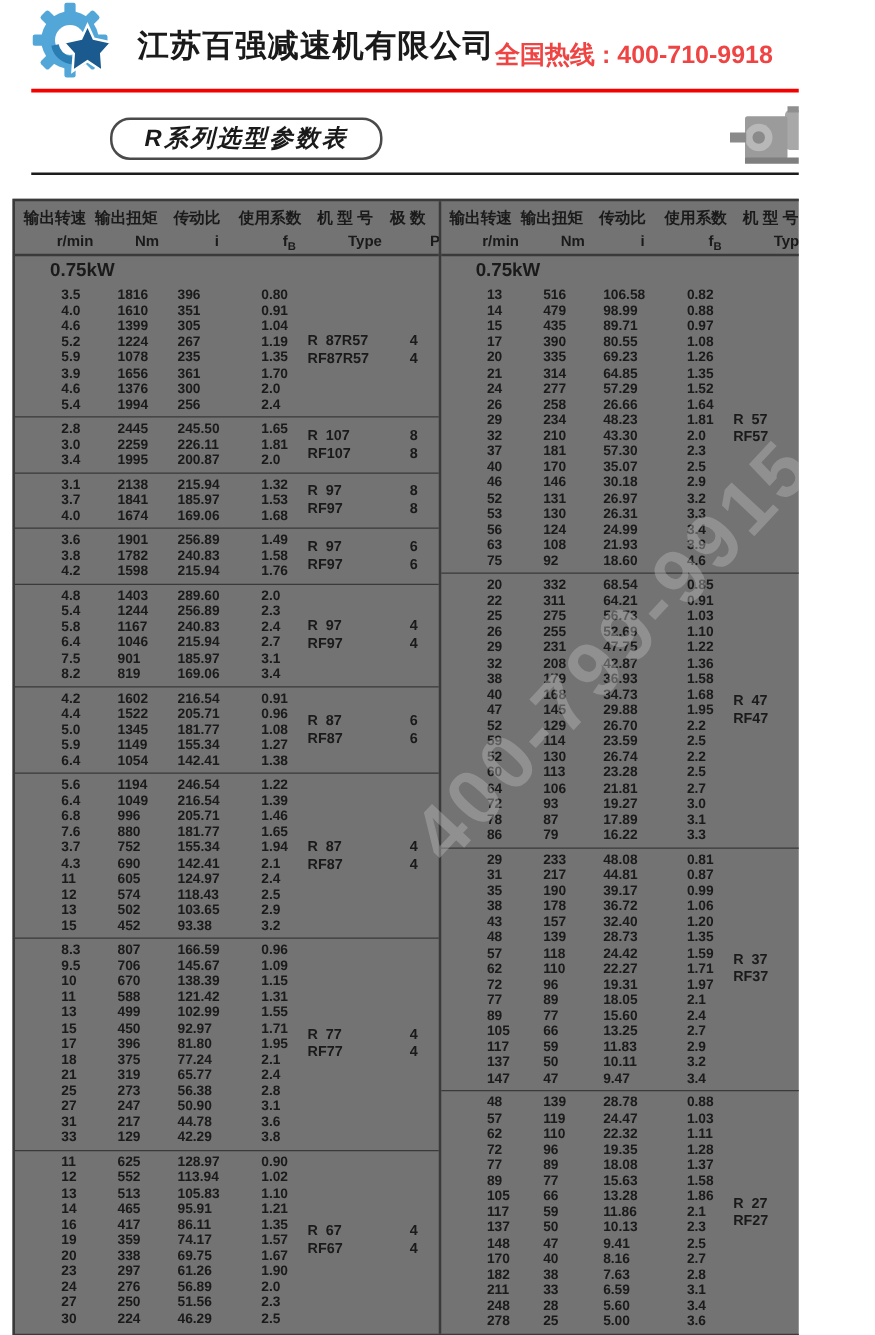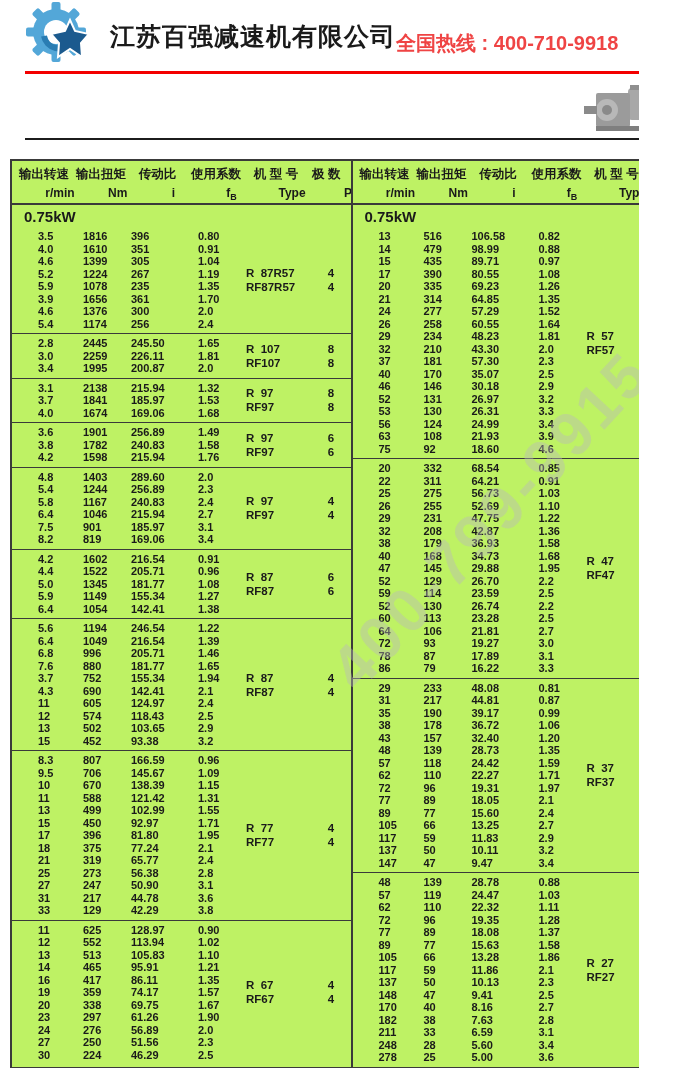--- a/index.html
+++ b/index.html
@@ -13,34 +13,34 @@
   .hotline{margin-left:auto;color:#ef4444;font-size:20px;font-weight:700;white-space:nowrap;margin-top:14px;}
   .red-rule{position:absolute;top:71px;left:25px;width:648px;height:3px;background:#f30000;}
 
   
   .badge{position:absolute;top:94px;left:88px;width:214px;height:30px;border:2px solid #4a4a4a;border-radius:16px;
          display:flex;align-items:center;justify-content:center;font-size:19px;font-weight:700;font-style:italic;letter-spacing:2px;}
   .product{position:absolute;top:80px;left:580px;}
   .dark-rule{position:absolute;top:138px;left:25px;width:650px;height:2px;background:#1c1c1c;}
 
   
-  .tables{position:absolute;top:159px;left:10px;width:681px;display:flex;border:2px solid #3a3a3a;background:#bef264;box-sizing:border-box;}
+  .tables{position:absolute;top:159px;left:10px;width:681px;display:flex;border:2px solid #3a3a3a;background:#737373;box-sizing:border-box;}
   .panel{width:339px;box-sizing:border-box;}
   .panel + .panel{border-left:2px solid #3a3a3a;}
 
   .cols-header{display:grid;grid-template-columns:64px 48px 67px 49px 72px 26px;padding-top:5px;height:37px;
                border-bottom:2px solid #3a3a3a;box-sizing:content-box;}
   .col-head{text-align:center;}
   .col-label{font-size:12.5px;font-weight:700;white-space:nowrap;}
   .col-unit{font-size:12px;font-weight:700;margin-top:3px;padding-left:32px;}
   .col-unit sub{font-size:9px;}
 
-  .section-label{height:22px;display:flex;align-items:center;padding-left:12px;font-size:15px;font-weight:700;text-align:right;}
-
-  .group{position:relative;padding:3px 0;}
+  .section-label{height:22px;display:flex;align-items:center;padding-left:28px;font-size:15px;font-weight:700;text-align:right;}
+
+  .group{position:relative;padding:3px 11px;}
   .group + .group{border-top:1.5px solid #3a3a3a;}
   .rows{width:228px;}
   .row{display:grid;grid-template-columns:64px 48px 67px 49px;height:12.5px;align-items:center;}
   .cell{font-size:11px;font-weight:700;padding-left:7px;white-space:nowrap;line-height:12.5px;}
   .c1{padding-left:26px;}
 
   .typeblock{position:absolute;left:228px;top:50%;transform:translateY(-50%);width:104px;}
   .typeline{display:flex;align-items:center;height:14px;}
   .typename{width:72px;padding-left:6px;font-size:11.5px;font-weight:700;white-space:pre;}
   .pole{width:26px;text-align:center;font-size:11.5px;font-weight:700;}
@@ -75,20 +75,21 @@
       </svg>
     </span>
     <h1 class="company">江苏百强减速机有限公司</h1>
     <div class="hotline">
       <span>全国热线 : </span><span>400-710-9918</span>
     </div>
   </header>
 
   <div class="red-rule"></div>
 
+  <div class="badge">R系列选型参数表</div>
 
   <span class="product">
     <svg width="90" height="56" viewBox="0 0 90 56" xmlns="http://www.w3.org/2000/svg">
       <rect x="48" y="8" width="34" height="32" rx="4" fill="#a8a8a8"></rect>
       <rect x="50" y="5" width="30" height="5" fill="#8f8f8f"></rect>
       <rect x="82" y="12" width="6" height="24" fill="#909090"></rect>
       <rect x="16" y="13" width="34" height="34" rx="2" fill="#9b9b9b"></rect>
       <circle cx="27" cy="30" r="11" fill="#b8b8b8"></circle>
       <circle cx="27" cy="30" r="5" fill="#8a8a8a"></circle>
       <rect x="4" y="26" width="13" height="8" fill="#8a8a8a"></rect>
@@ -166,21 +167,21 @@
               <div class="cell c4">1.70</div>
             </div>
             <div class="row">
               <div class="cell c1">4.6</div>
               <div class="cell c2">1376</div>
               <div class="cell c3">300</div>
               <div class="cell c4">2.0</div>
             </div>
             <div class="row">
               <div class="cell c1">5.4</div>
-              <div class="cell c2">1174</div>
+              <div class="cell c2">1994</div>
               <div class="cell c3">256</div>
               <div class="cell c4">2.4</div>
             </div>
           </div>
           <div class="typeblock">
             <div class="typeline">
               <span class="typename">R  87R57</span>
               <span class="pole">4</span>
             </div>
             <div class="typeline">
@@ -694,21 +695,21 @@
             </div>
             <div class="row">
               <div class="cell c1">24</div>
               <div class="cell c2">277</div>
               <div class="cell c3">57.29</div>
               <div class="cell c4">1.52</div>
             </div>
             <div class="row">
               <div class="cell c1">26</div>
               <div class="cell c2">258</div>
-              <div class="cell c3">60.55</div>
+              <div class="cell c3">26.66</div>
               <div class="cell c4">1.64</div>
             </div>
             <div class="row">
               <div class="cell c1">29</div>
               <div class="cell c2">234</div>
               <div class="cell c3">48.23</div>
               <div class="cell c4">1.81</div>
             </div>
             <div class="row">
               <div class="cell c1">32</div>

